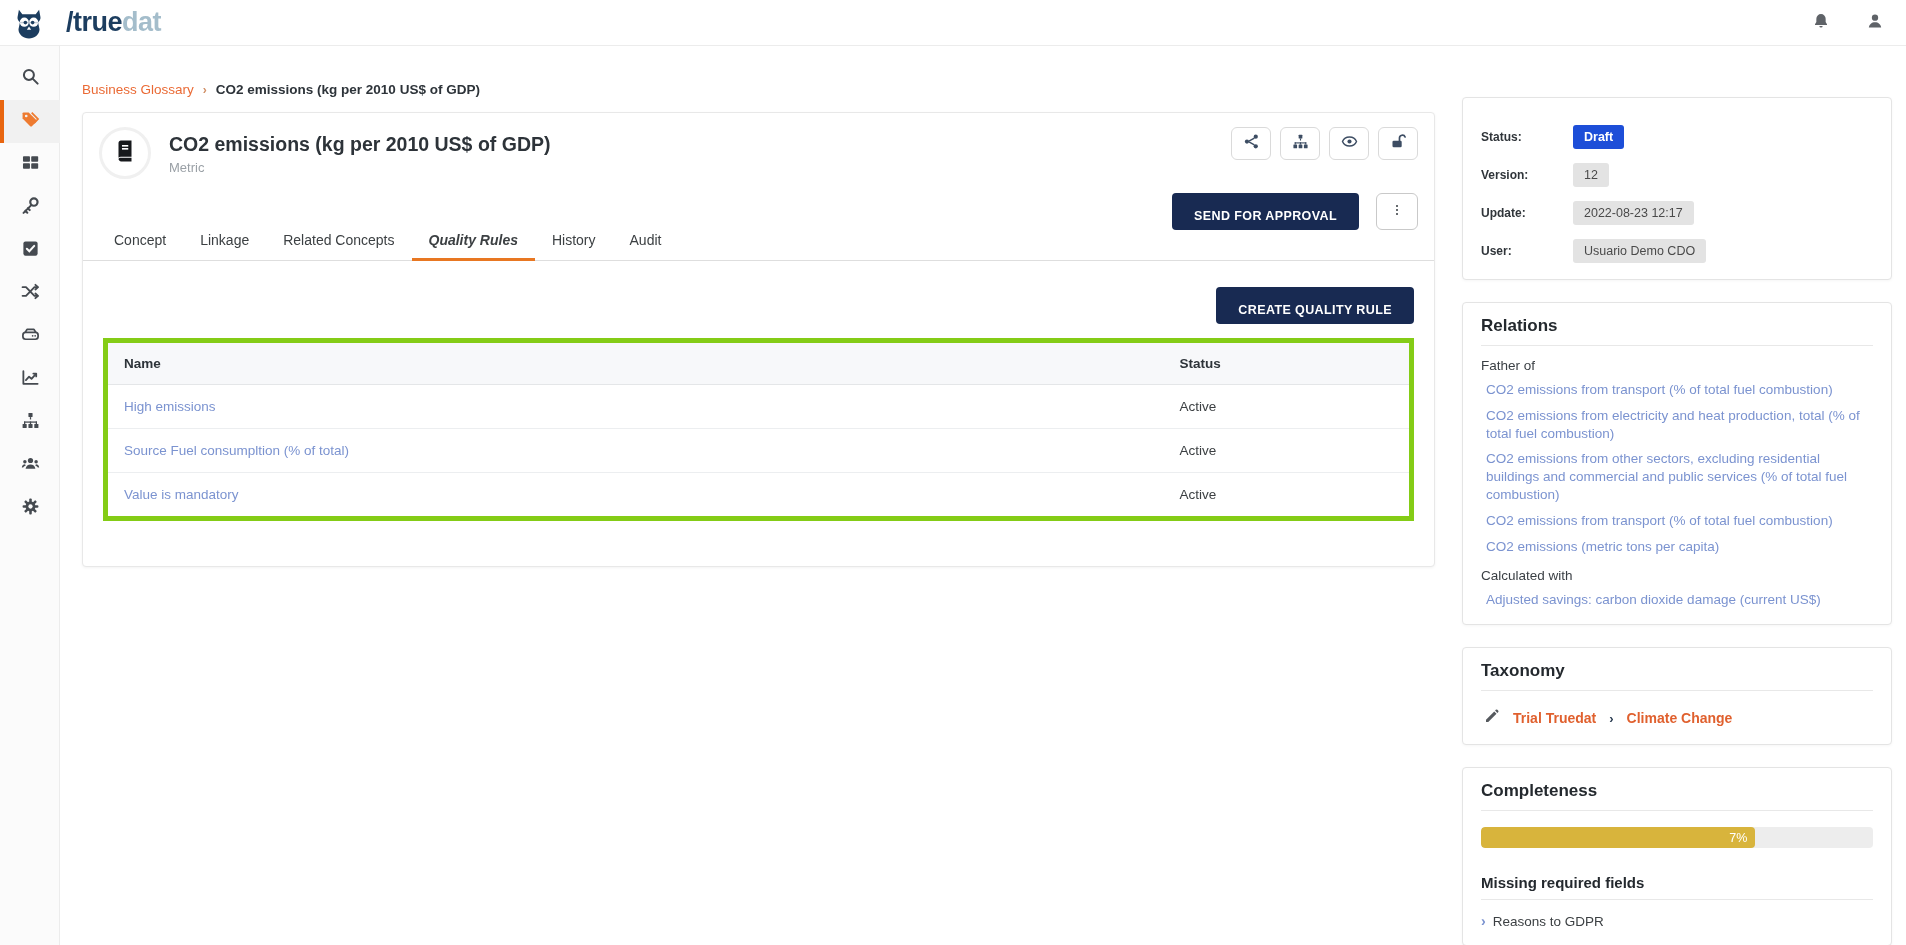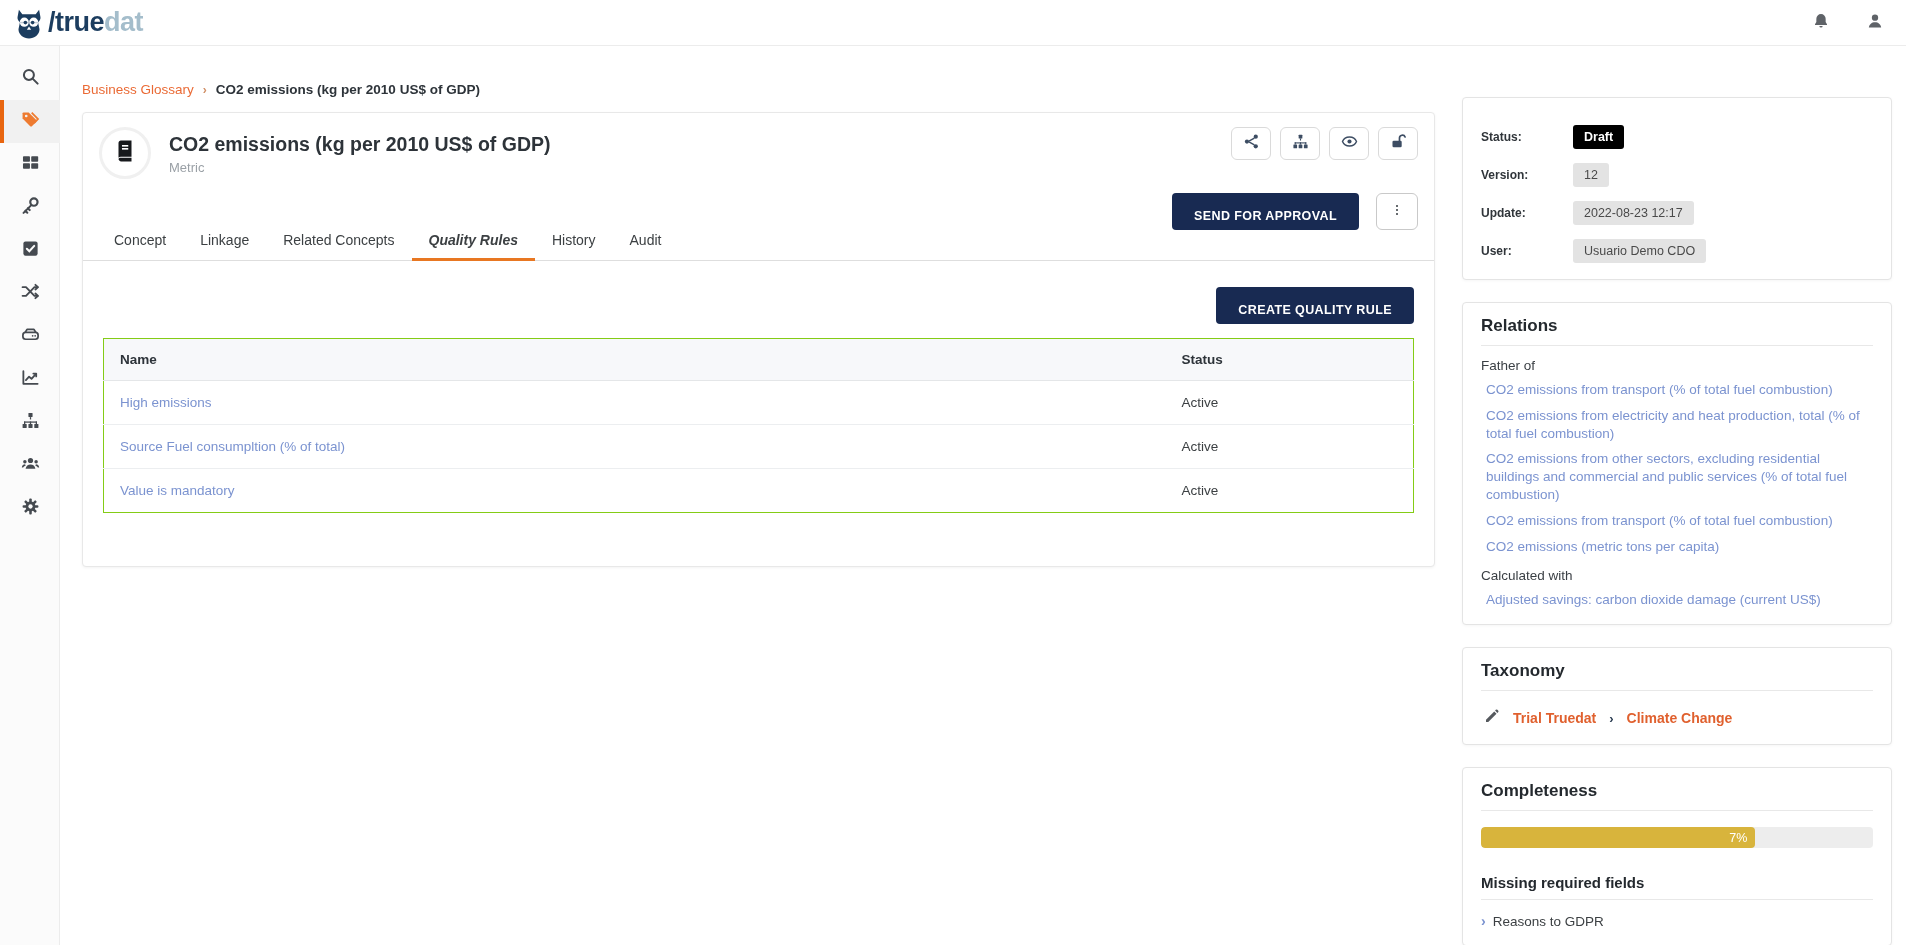--- a/index.html
+++ b/index.html
@@ -3,21 +3,21 @@
 <meta charset="utf-8">
 <style>
   * { margin:0; padding:0; box-sizing:border-box; }
   html,body { width:1906px; height:945px; overflow:hidden; background:#ffffff;
     font-family:"Liberation Sans","DejaVu Sans",sans-serif; color:#2d3339; }
 
   
   .navbar { position:absolute; top:0; left:0; width:1906px; height:46px; background:#fff;
     border-bottom:1px solid #ececec; display:flex; align-items:center; justify-content:space-between;
     padding:0 14px 0 12px; z-index:5; }
-  .brand { display:flex; align-items:center; gap:2px; cursor:pointer;text-align:right; }
+  .brand { display:flex; align-items:center; gap:20px; cursor:pointer;text-align:right; }
   .brand svg { display:block; }
   .brand-text { font-size:27px; font-weight:800; letter-spacing:-0.5px; line-height:1; }
   .brand-true { color:#1c3d5f; }
   .brand-dat { color:#a4bdcb; }
   .nav-right { display:flex; align-items:center; gap:32px; padding-right:6px; }
   .nav-icon-btn { width:22px; height:22px; color:#5f6368; cursor:pointer; display:flex; align-items:center; justify-content:center; }
   .nav-icon-btn svg { width:18px; height:18px; }
 
   
   .sidebar { position:absolute; top:46px; left:0; bottom:0; width:60px; background:#fbfbfb;
@@ -55,39 +55,39 @@
     font-size:12.5px; font-weight:700; letter-spacing:0.4px; cursor:pointer; font-family:inherit; }
   .kebab-btn { width:42px; height:37px; border:1px solid #c9c9c9; border-radius:6px; background:#fff;
     display:flex; align-items:center; justify-content:center; color:#353a3f; cursor:pointer; }
   .kebab-btn svg { width:14px; height:16px; }
 
   .tabs { display:flex; margin-top:42px; padding:0 14px; border-bottom:1px solid #dedede; }
   .tab { padding:11px 17px 10px 17px; font-size:14px; color:#3c4043; cursor:pointer; border-bottom:3px solid transparent; margin-bottom:-1px; }
   .tab.active { font-weight:700; border-bottom-color:#e87722;font-style:italic; }
 
   .create-row { display:flex; justify-content:flex-end; margin:26px 20px 14px 20px; }
-  .qr-table { width:calc(100% - 40px); margin:12px 20px; border:1px solid #84cc16; border-radius:13px; border-collapse:collapse; }
+  .qr-table { width:calc(100% - 40px); margin:12px 20px; border:5px solid #84cc16; border-radius:13px; border-collapse:collapse; }
   .qr-table th { background:#f7f8fa; text-align:left; font-size:13.5px; font-weight:700; color:#2d3339;
     padding:13px 16px; border-bottom:1px solid #e4e6e8; }
   .qr-table th.col-status { width:248px; }
   .qr-table td { padding:14px 16px; font-size:13.5px; border-bottom:1px solid #eceef0; }
   .qr-table tr:last-child td { border-bottom:none; }
   .rule-link { color:#7b93d0; cursor:pointer; text-decoration:none; }
   .status-text { color:#3c4043; }
 
   
   .right-col { position:absolute; left:1462px; top:97px; width:430px; display:flex; flex-direction:column; gap:22px; }
   .panel { background:#fff; border:1px solid #e4e4e4; border-radius:4px; box-shadow:0 1px 3px rgba(0,0,0,0.04);
     padding:13px 18px 16px 18px; }
   .panel-title { font-size:17px; font-weight:700; color:#24292e; padding-bottom:9px; border-bottom:1px solid #e8e8e8; }
 
   .sum-row { display:flex; align-items:center; margin-top:14px; }
   .sum-label { width:92px; font-size:12px; font-weight:700; color:#30353a; }
   .badge { display:inline-block; padding:5px 11px; border-radius:3px; font-size:12.5px; }
-  .badge-green { background:#000000; color:#fff; font-weight:700; }
+  .badge-green { background:#1d4ed8; color:#fff; font-weight:700; }
   .badge-gray { background:#e3e3e3; color:#4a4a4a; }
 
   .rel-group-label { font-size:13.5px; color:#3a3f44; margin-top:12px; }
   .rel-link { font-size:13.5px; color:#7b93d0; line-height:1.32; margin-top:8px; padding-left:5px; cursor:pointer; }
 
   .tax-row { display:flex; align-items:center; gap:13px; margin-top:17px; padding-left:3px; }
   .tax-edit { color:#55595e; cursor:pointer; display:flex; }
   .tax-edit svg { width:16px; height:16px; }
   .tax-link { font-size:14px; font-weight:700; color:#e0602e; cursor:pointer; }
   .tax-sep { font-size:13px; font-weight:700; color:#27394f; }

